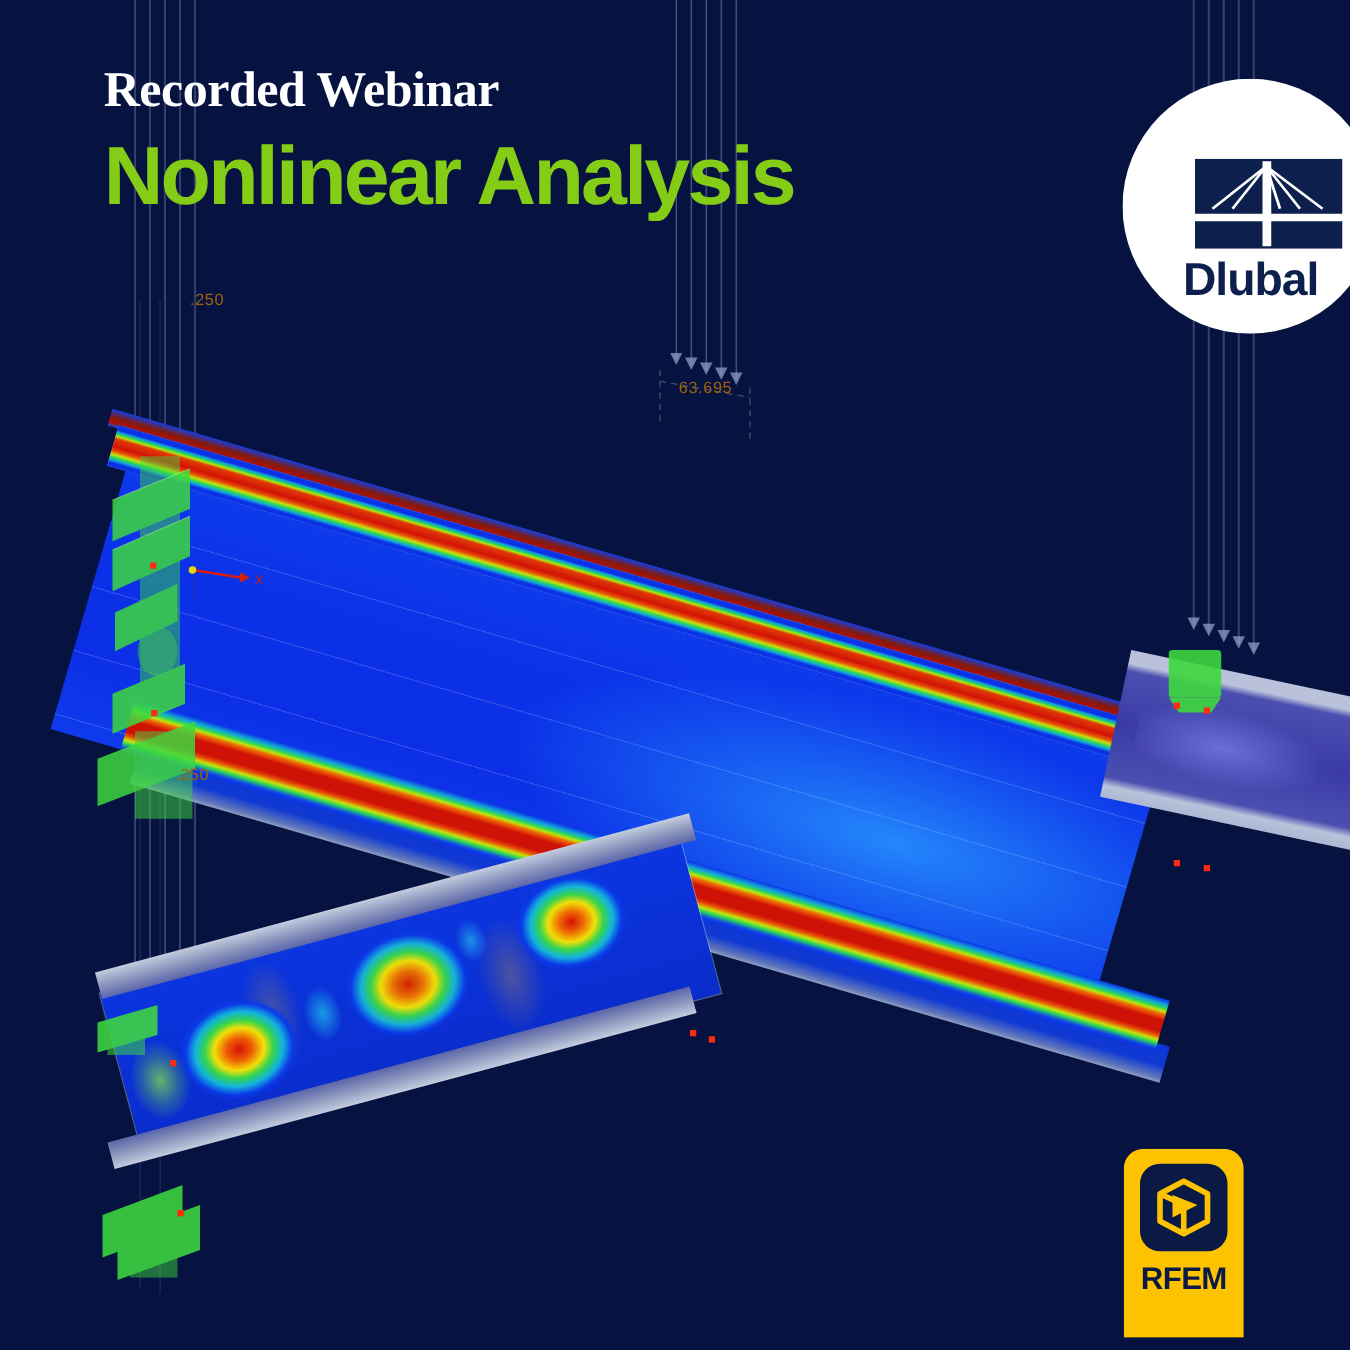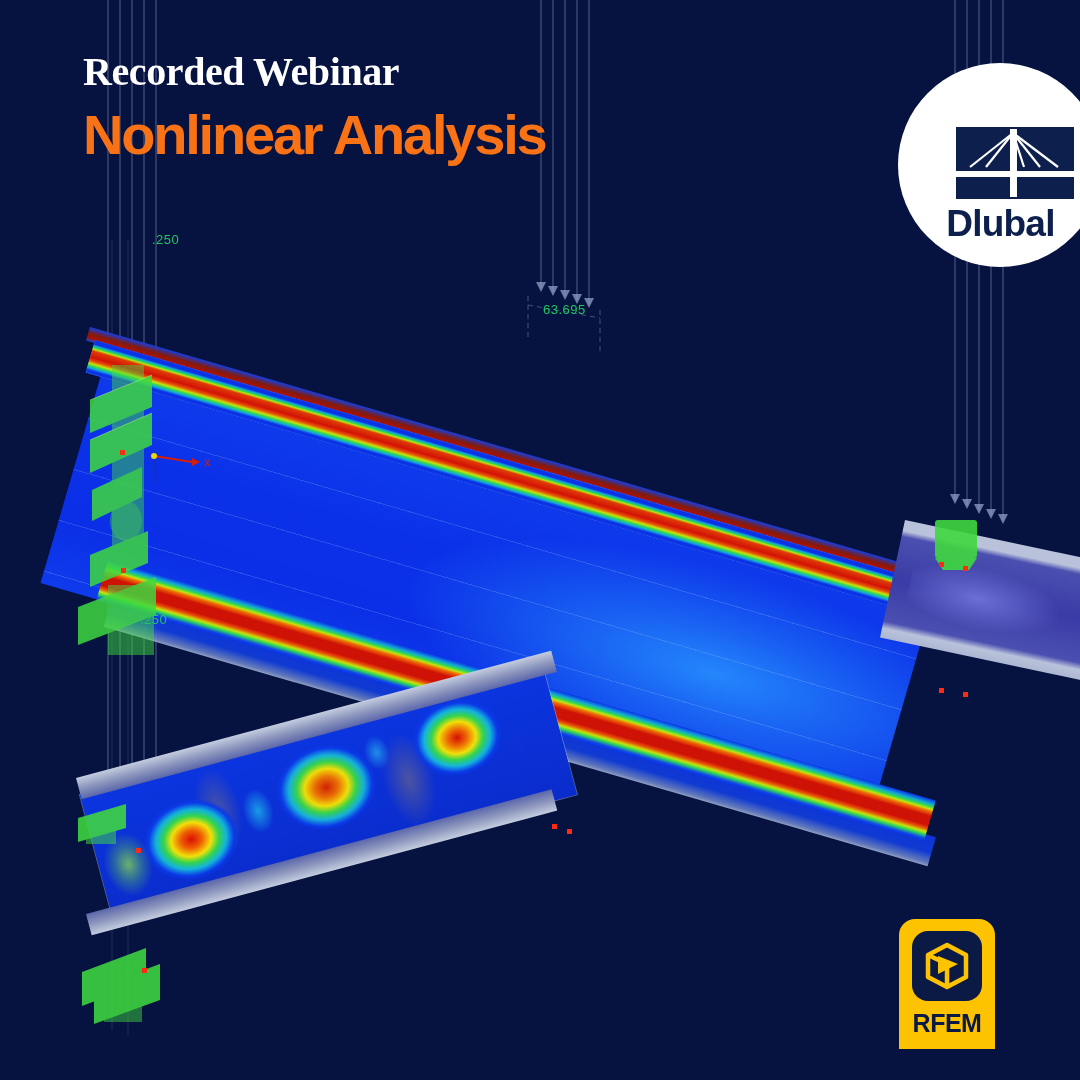--- a/index.html
+++ b/index.html
@@ -149,41 +149,41 @@
 
   
   .support{position:absolute;}
 
   
   .node{position:absolute;width:5px;height:5px;background:#ff2a12;}
 
   
   .dim-label{
     position:absolute;
-    color:#22c55e;
+    color:#a16207;
     font-size:13px;
     letter-spacing:.5px;
     font-family:"Liberation Sans",sans-serif;
     white-space:nowrap;
   }
 
   
   #text-block{position:absolute;left:83px;top:52px;z-index:40;}
   #kicker{
     color:#ffffff;
     font-size:40px;
     font-weight:bold;
     letter-spacing:-0.4px;
     line-height:1;
     margin:0 0 14px 0;
     font-family:Liberation Serif, serif;
   }
   #headline{
-    color:#f97316;
-    font-size:56px;
+    color:#84cc16;
+    font-size:66px;
     font-weight:bold;
     letter-spacing:-2.2px;
     line-height:1.05;
     margin:0;
   }
   #headline .hl-line{display:block;}
 
   
   #dlubal-logo{
     position:absolute;
@@ -207,21 +207,21 @@
     font-size:37px;
     font-weight:bold;
     letter-spacing:-0.8px;
     font-family:"Liberation Sans",sans-serif;
   }
 
   
   #rfem-badge{
     position:absolute;
     left:899px; top:919px;
-    width:96px; height:130px;
+    width:96px; height:151px;
     background:#fdc300;
     border-radius:16px 16px 0 0;
     z-index:50;
   }
   #rfem-icon-box{
     position:absolute;
     left:13px; top:12px;
     width:70px; height:70px;
     background:#0b1a45;
     border-radius:16px;

